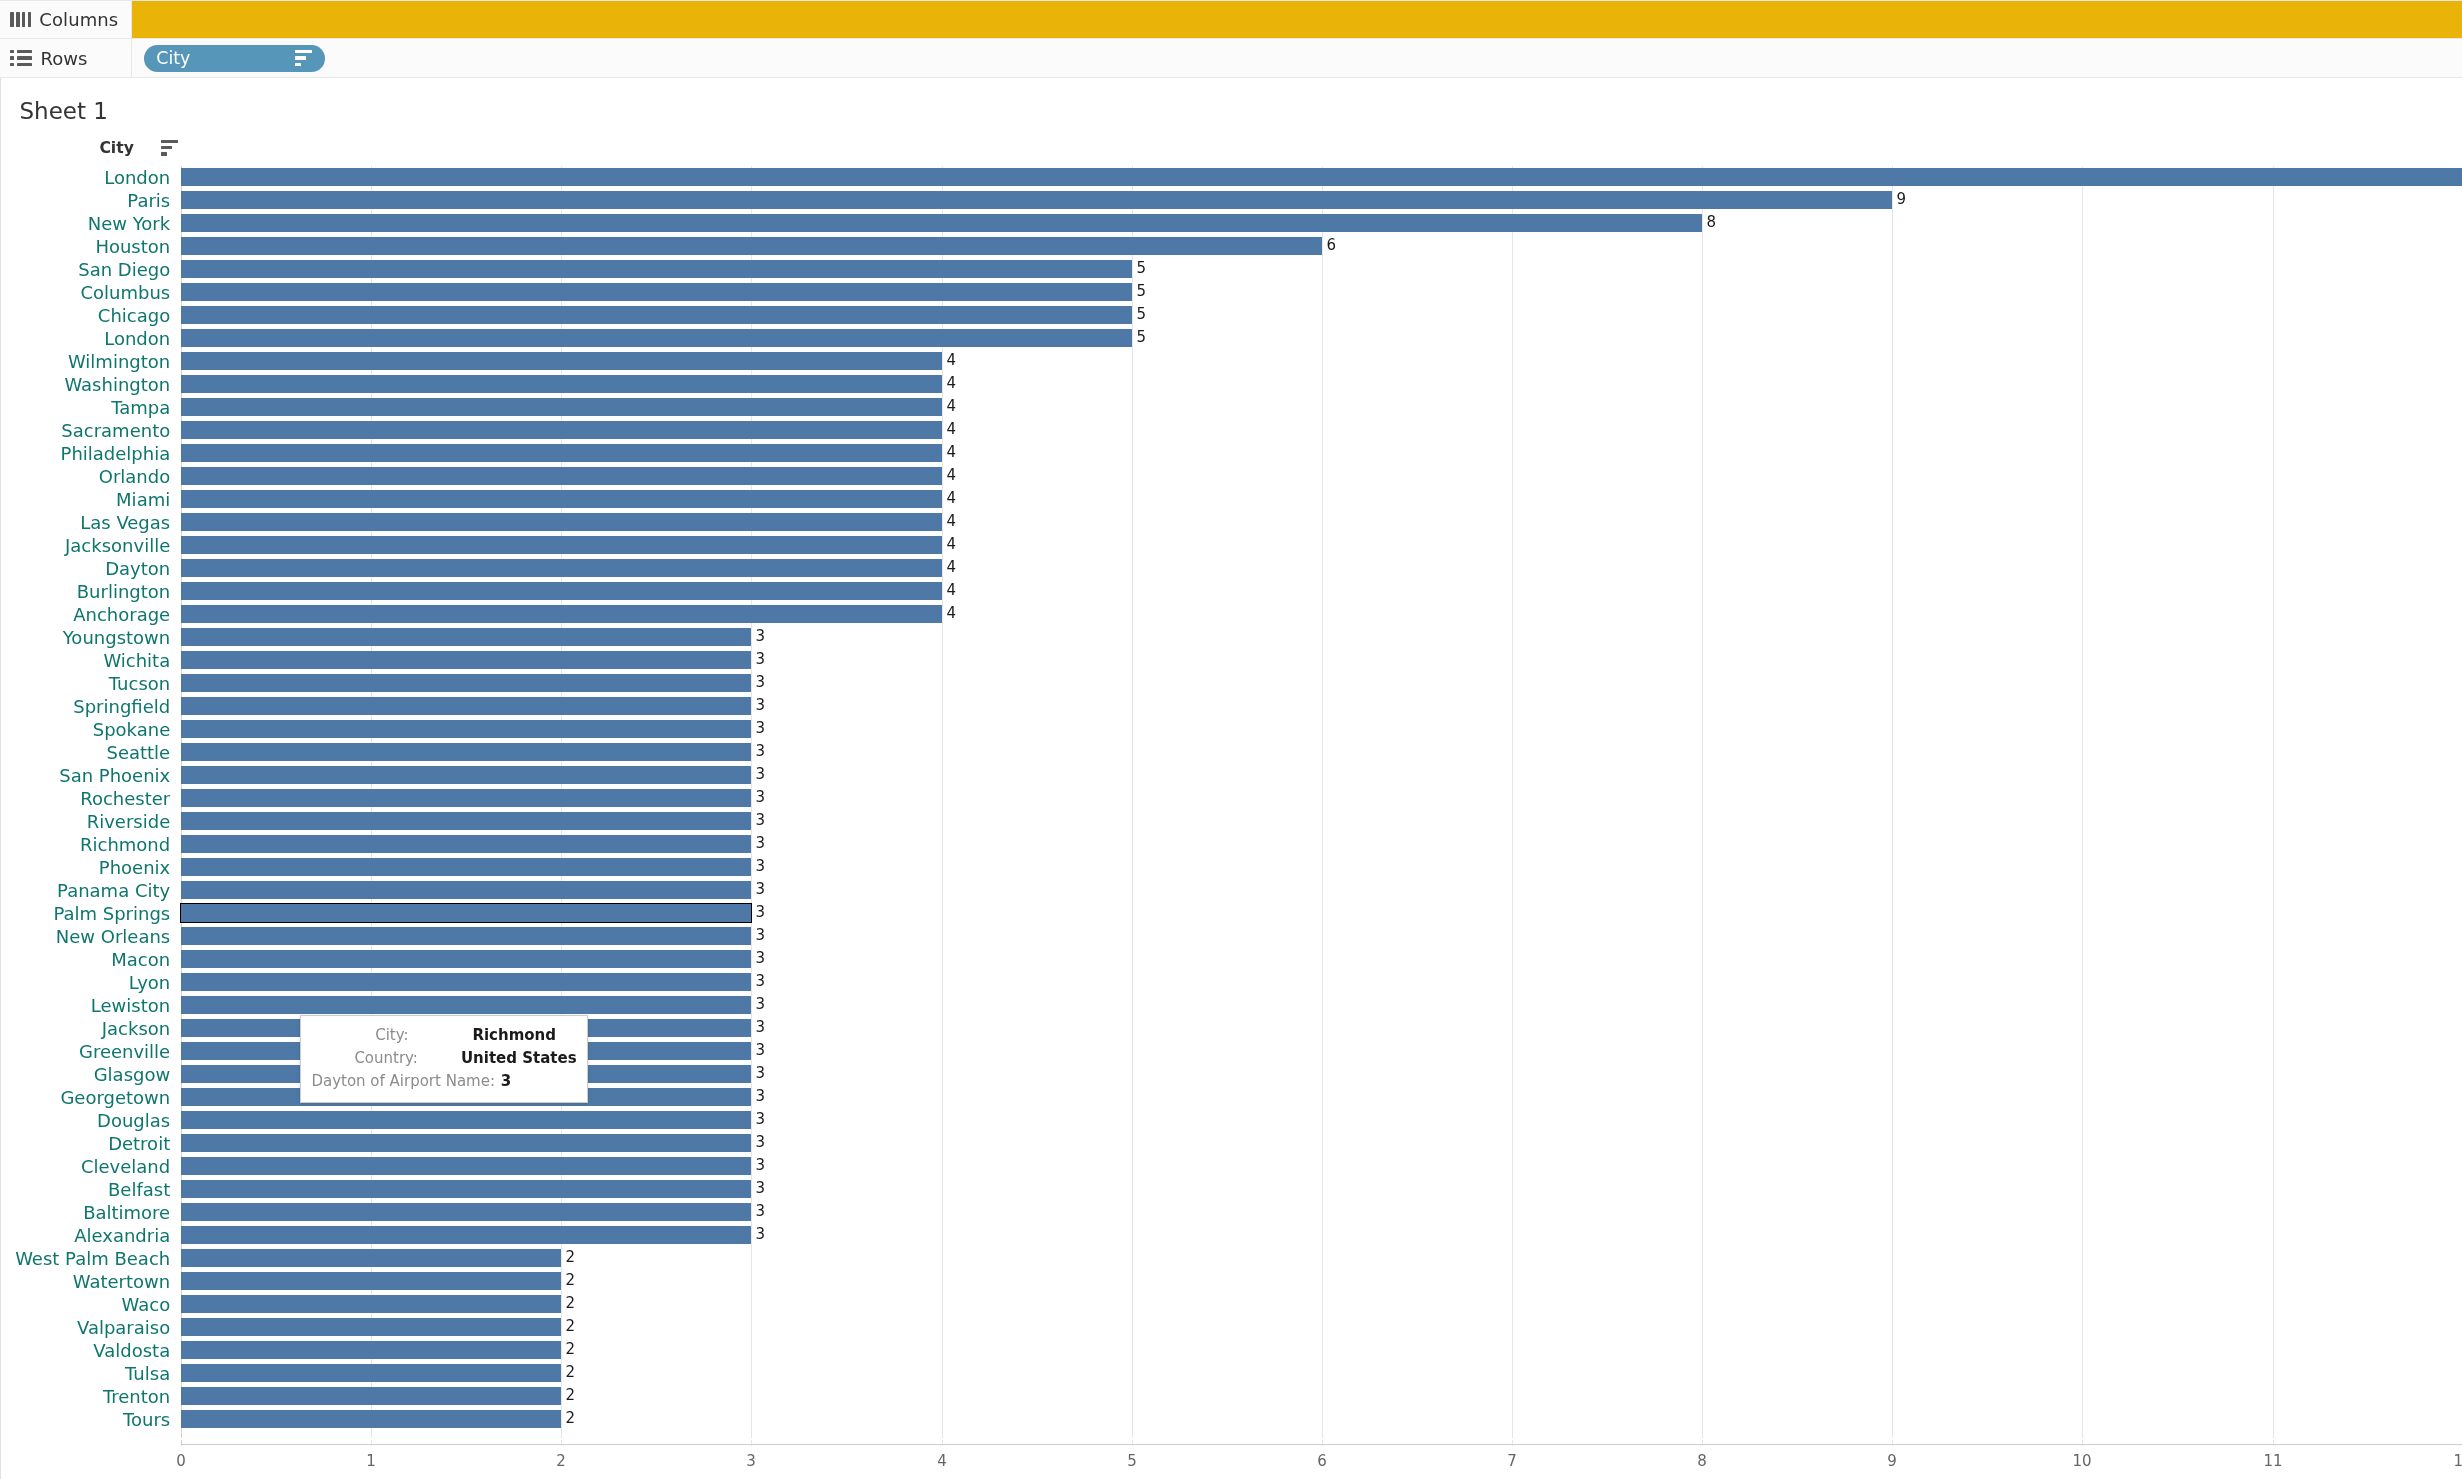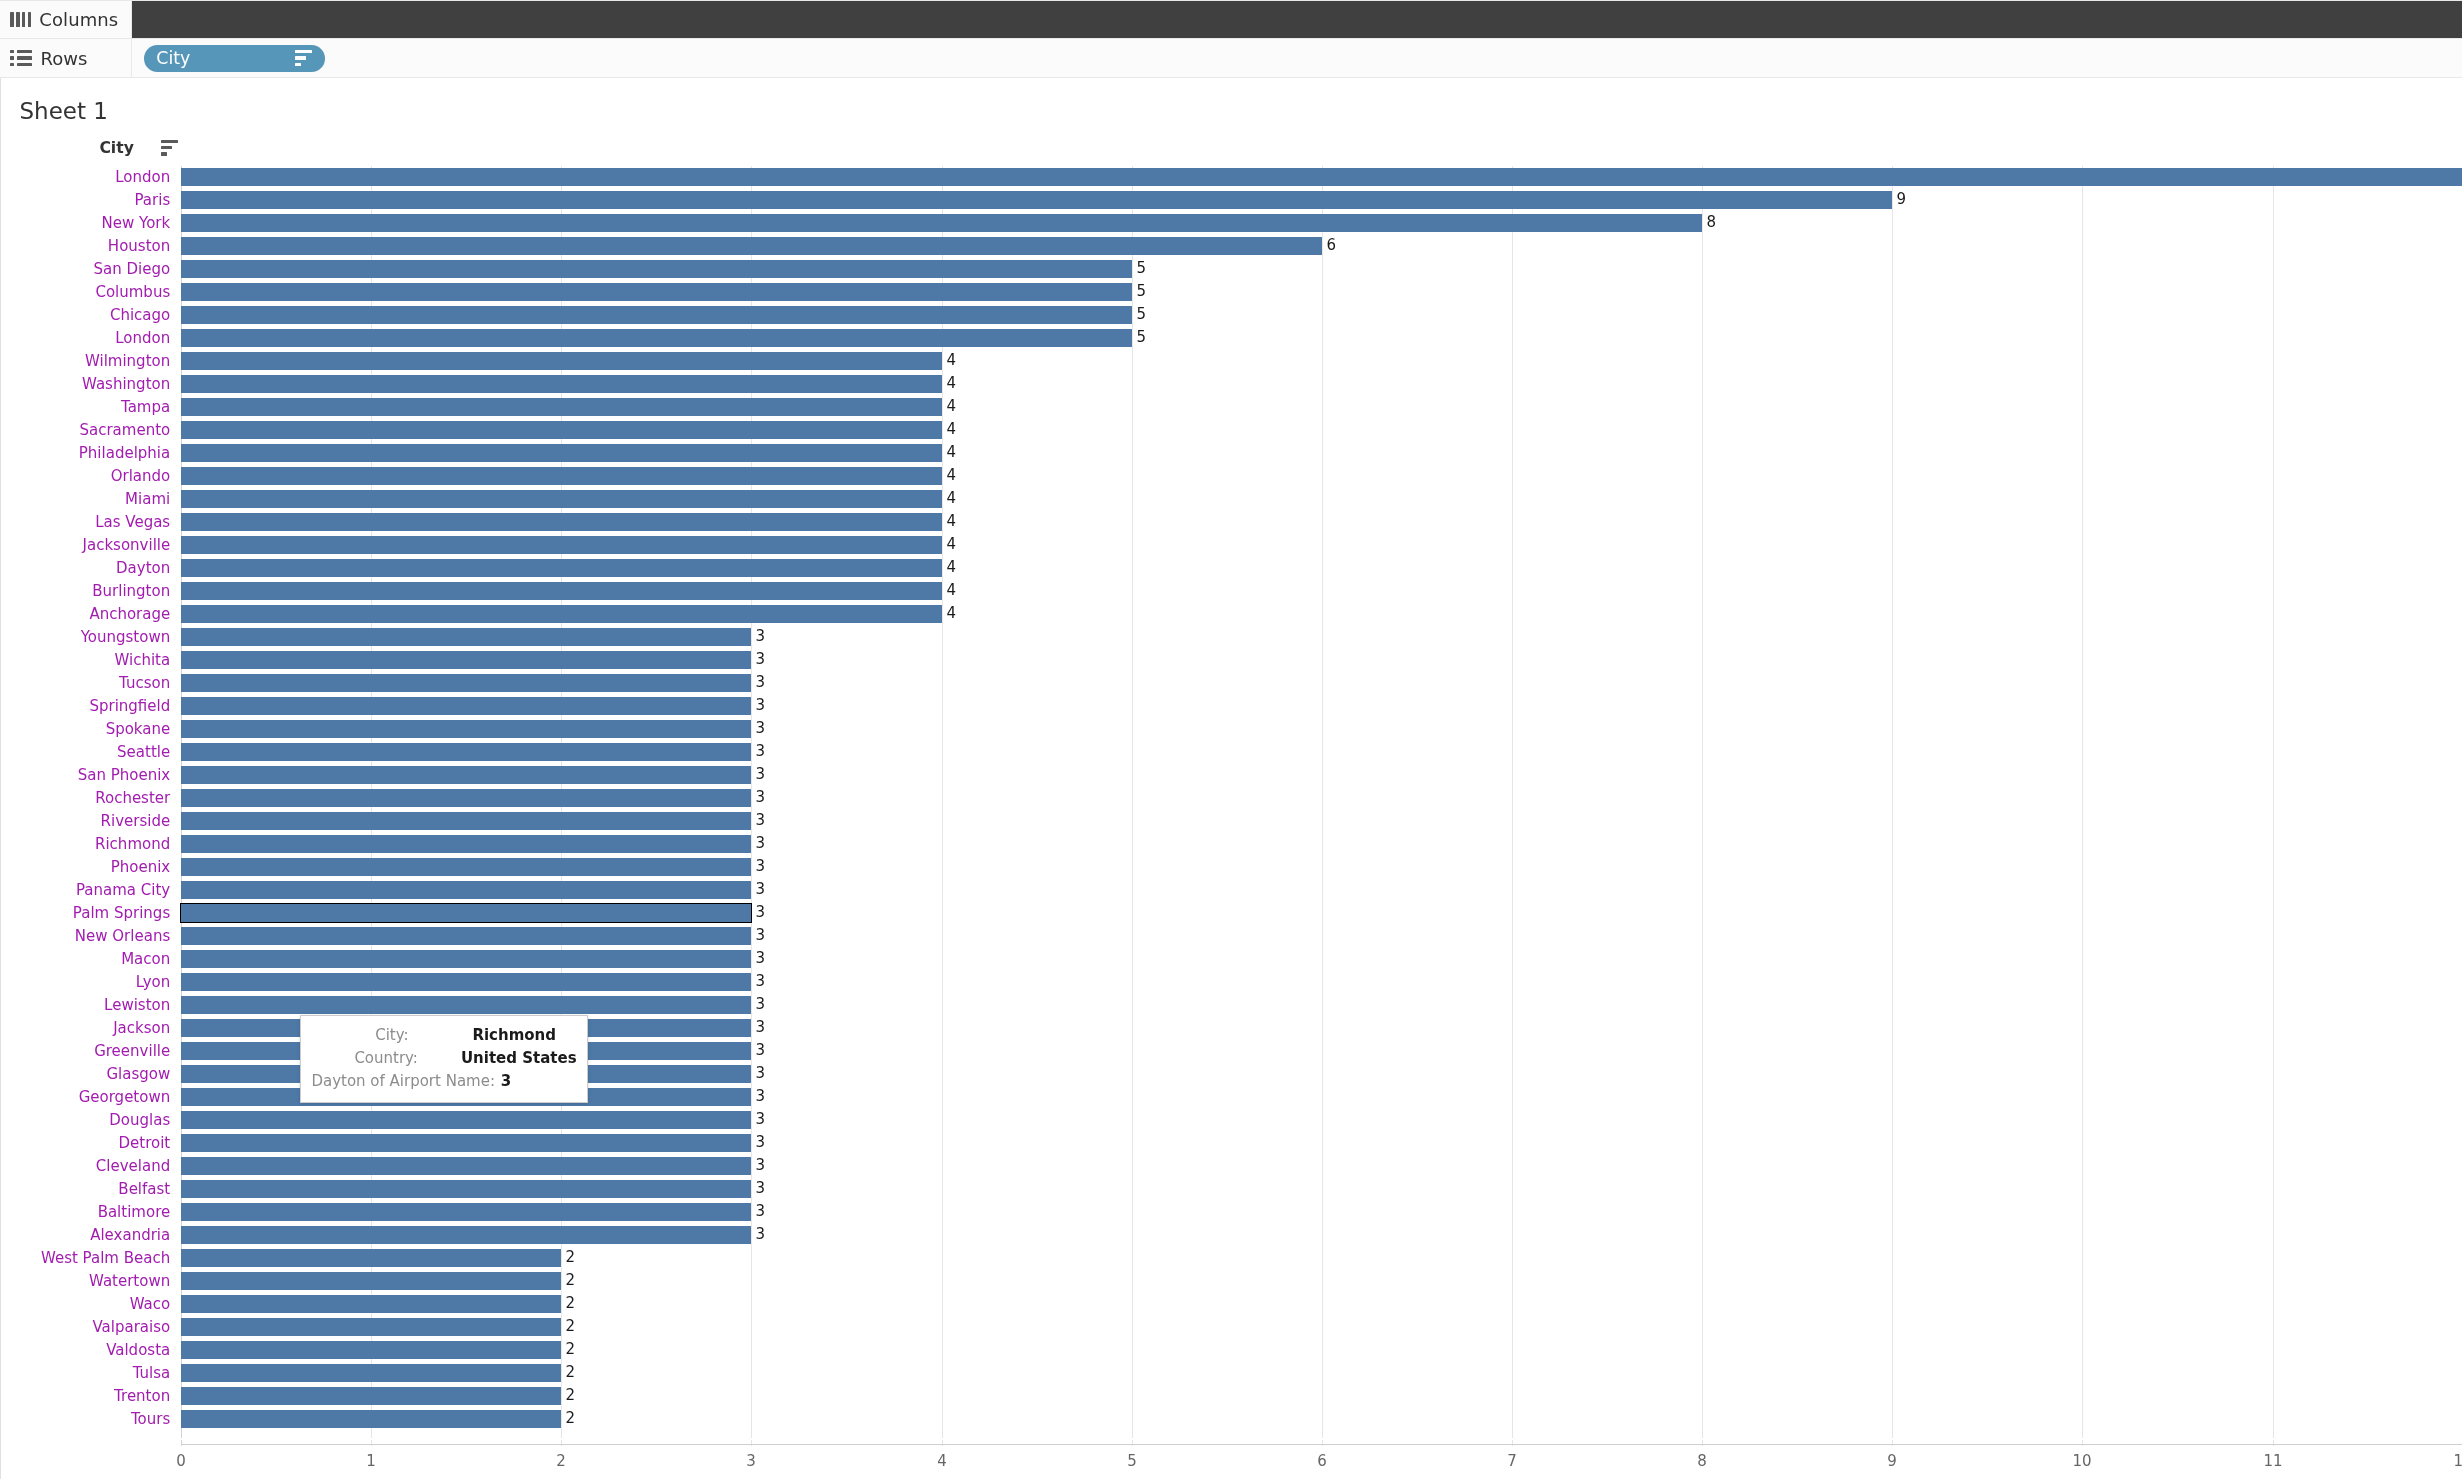--- a/index.html
+++ b/index.html
@@ -10,21 +10,21 @@
     font-family: "DejaVu Sans", "Liberation Sans", sans-serif;
     overflow: hidden;
     position: relative;
   }
 
   
   #shelves { width:100%; background:#f5f5f5; padding:0; }
   .shelf-row {
     display:flex; align-items:flex-end;
     height:39px;
-    background:#404040;
+    background:#eab308;
     border-bottom:1.7px solid #e8e8e8;
   }
   .shelf-row:first-child { border-top:1.7px solid #e8e8e8; }
   .shelf-label-cell {
     width:132px; min-width:132px;
     height:100%;
     display:flex; align-items:center; gap:8px;
     padding-left:10.4px;
     border-right:1.7px solid #e8e8e8;
     background:#fbfbfb;
@@ -86,21 +86,21 @@
   .grid-line {
     position:absolute; top:0; bottom:0; width:1.2px;
     background:#e6e6e6;
   }
   .grid-line.axis0 { background:#d4d4d4; }
 
   .rowlabels { position:absolute; left:0; top:27px; width:175px; }
   .row-label {
     height:23px; line-height:23px;
     text-align:right; padding-right:5.8px;
-    font-size:15px; color:#a21caf;
+    font-size:18px; color:#0f766e;
     white-space:nowrap; overflow:hidden;
   }
 
   .bars { position:absolute; left:0; top:0; width:100%; }
   .bar-row { height:23px; position:relative; }
   .bar {
     position:absolute; left:0; top:2.3px; height:18px;
     background:#4e79a7;
   }
   .bar.selected { outline:1.7px solid #000000; outline-offset:0; z-index:5; }

